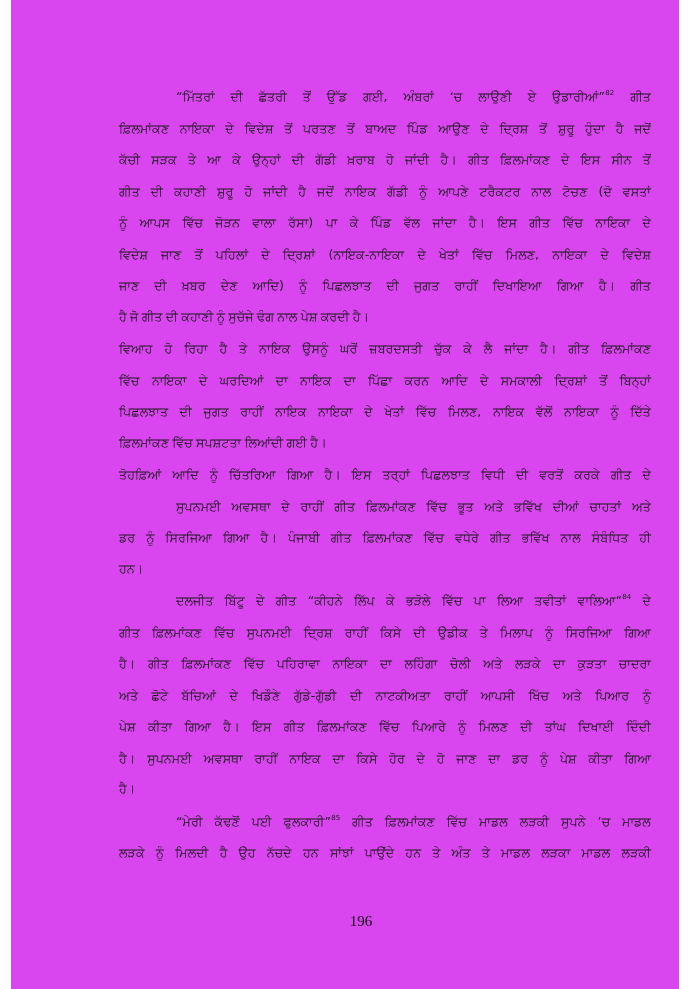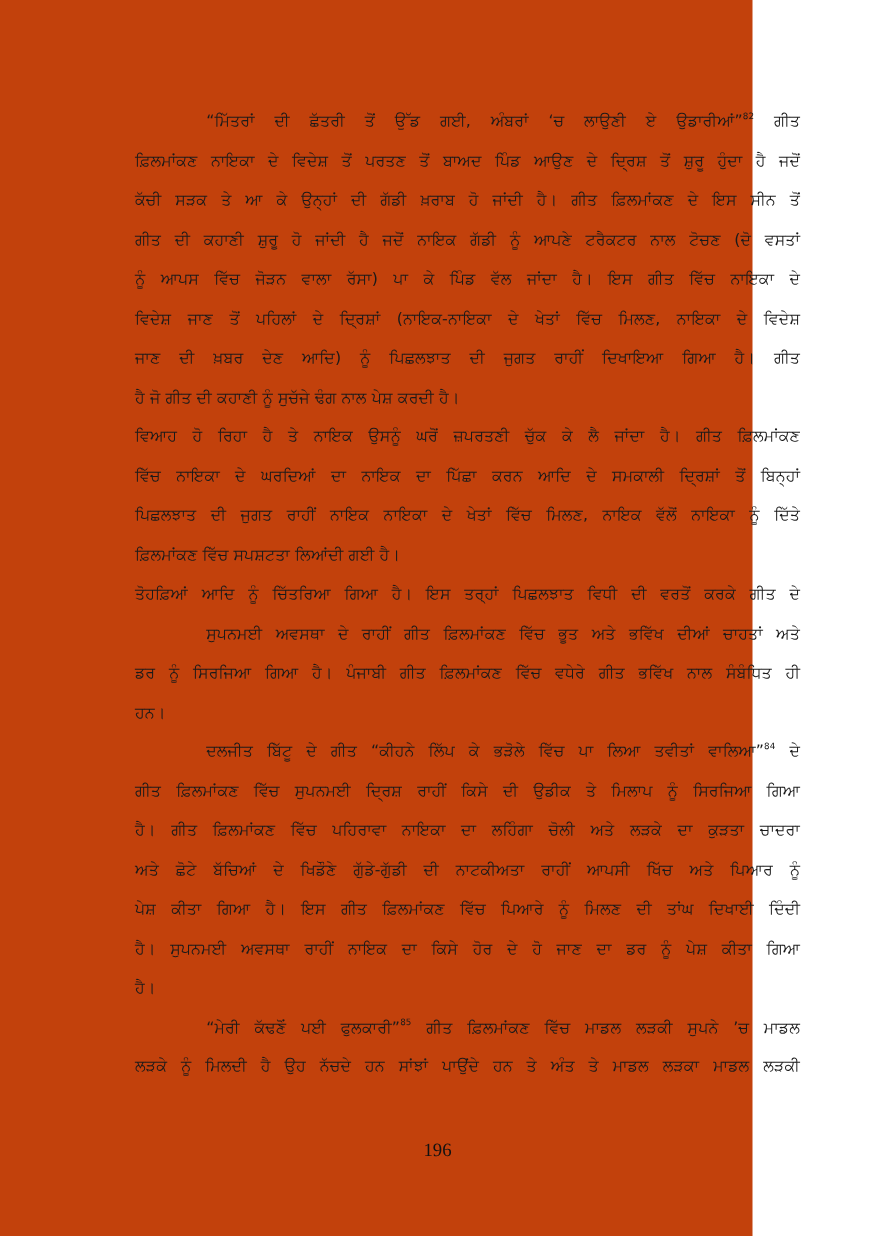--- a/index.html
+++ b/index.html
@@ -1,34 +1,34 @@
 <!DOCTYPE html>
 <html><head>
 <meta charset="utf-8">
 <style>
   html, body { margin: 0; padding: 0; background: #ffffff; }
   body { width: 700px; height: 989px; position: relative; overflow: hidden; }
   .page {
-    position: absolute; left: 0; top: 0; width: 602px; height: 989px; background: #c2410c;
+    position: absolute; left: 11px; top: 0; width: 668px; height: 989px; background: #d946ef;
     color: #1a1a1a;
     font-family: "DejaVu Sans", "Liberation Sans", sans-serif;
   }
   .content {
     position: absolute; left: 108px; top: 81px; width: 532px;
   }
   .line {
     font-size: 12.6px;
     height: 31.5px;
     line-height: 31.5px;
     white-space: nowrap;
     text-align: justify;
     text-align-last: justify;
     letter-spacing: 0.1px;
   }
-  .line.last { text-align-last: left; }
+  .line.last { text-align-last: left; font-family: Liberation Serif, serif; }
   .line.indent { padding-left: 57px; }
   sup { font-size: 7px; vertical-align: 6px; line-height: 0; }
   .heading {
     font-size: 12.6px; font-weight: bold; height: 31.5px; line-height: 31.5px;
   }
   .page-number {
     position: absolute; left: 0; width: 700px; top: 913px; text-align: center;
     font-family: "Liberation Serif", "DejaVu Serif", serif; font-size: 15px; color: #111;
   }
 </style>
@@ -43,21 +43,21 @@
       <div class="line">ਫ਼ਿਲਮਾਂਕਣ ਨਾਇਕਾ ਦੇ ਵਿਦੇਸ਼ ਤੋਂ ਪਰਤਣ ਤੋਂ ਬਾਅਦ ਪਿੰਡ ਆਉਣ ਦੇ ਦ੍ਰਿਸ਼ ਤੋਂ ਸ਼ੁਰੂ ਹੁੰਦਾ ਹੈ ਜਦੋਂ</div>
       <div class="line">ਕੱਚੀ ਸੜਕ ਤੇ ਆ ਕੇ ਉਨ੍ਹਾਂ ਦੀ ਗੱਡੀ ਖ਼ਰਾਬ ਹੋ ਜਾਂਦੀ ਹੈ। ਗੀਤ ਫ਼ਿਲਮਾਂਕਣ ਦੇ ਇਸ ਸੀਨ ਤੋਂ</div>
       <div class="line">ਗੀਤ ਦੀ ਕਹਾਣੀ ਸ਼ੁਰੂ ਹੋ ਜਾਂਦੀ ਹੈ ਜਦੋਂ ਨਾਇਕ ਗੱਡੀ ਨੂੰ ਆਪਣੇ ਟਰੈਕਟਰ ਨਾਲ ਟੋਚਣ (ਦੋ ਵਸਤਾਂ</div>
       <div class="line">ਨੂੰ ਆਪਸ ਵਿੱਚ ਜੋੜਨ ਵਾਲਾ ਰੱਸਾ) ਪਾ ਕੇ ਪਿੰਡ ਵੱਲ ਜਾਂਦਾ ਹੈ।  ਇਸ ਗੀਤ ਵਿੱਚ ਨਾਇਕਾ ਦੇ</div>
       <div class="line">ਵਿਦੇਸ਼ ਜਾਣ ਤੋਂ ਪਹਿਲਾਂ ਦੇ ਦ੍ਰਿਸ਼ਾਂ (ਨਾਇਕ-ਨਾਇਕਾ ਦੇ ਖੇਤਾਂ ਵਿੱਚ ਮਿਲਣ, ਨਾਇਕਾ ਦੇ ਵਿਦੇਸ਼</div>
       <div class="line">ਜਾਣ ਦੀ ਖ਼ਬਰ ਦੇਣ ਆਦਿ) ਨੂੰ ਪਿਛਲਝਾਤ ਦੀ ਜੁਗਤ ਰਾਹੀਂ ਦਿਖਾਇਆ ਗਿਆ ਹੈ। ਗੀਤ</div>
       <div class="line last">ਹੈ ਜੋ ਗੀਤ ਦੀ ਕਹਾਣੀ ਨੂੰ ਸੁਚੱਜੇ ਢੰਗ ਨਾਲ ਪੇਸ਼ ਕਰਦੀ ਹੈ।</div>
     </div>
 
     <div>
-      <div class="line">ਵਿਆਹ ਹੋ ਰਿਹਾ ਹੈ ਤੇ ਨਾਇਕ ਉਸਨੂੰ ਘਰੋਂ ਜ਼ਪਰਤਣੀ ਚੁੱਕ ਕੇ ਲੈ ਜਾਂਦਾ ਹੈ। ਗੀਤ ਫ਼ਿਲਮਾਂਕਣ</div>
+      <div class="line">ਵਿਆਹ ਹੋ ਰਿਹਾ ਹੈ ਤੇ ਨਾਇਕ ਉਸਨੂੰ ਘਰੋਂ ਜ਼ਬਰਦਸਤੀ ਚੁੱਕ ਕੇ ਲੈ ਜਾਂਦਾ ਹੈ। ਗੀਤ ਫ਼ਿਲਮਾਂਕਣ</div>
       <div class="line">ਵਿੱਚ ਨਾਇਕਾ ਦੇ ਘਰਦਿਆਂ ਦਾ ਨਾਇਕ ਦਾ ਪਿੱਛਾ ਕਰਨ ਆਦਿ ਦੇ ਸਮਕਾਲੀ ਦ੍ਰਿਸ਼ਾਂ ਤੋਂ ਬਿਨ੍ਹਾਂ</div>
       <div class="line">ਪਿਛਲਝਾਤ ਦੀ ਜੁਗਤ ਰਾਹੀਂ ਨਾਇਕ ਨਾਇਕਾ ਦੇ ਖੇਤਾਂ ਵਿੱਚ ਮਿਲਣ, ਨਾਇਕ ਵੱਲੋਂ ਨਾਇਕਾ ਨੂੰ ਦਿੱਤੇ</div>
       <div class="line last">ਫ਼ਿਲਮਾਂਕਣ ਵਿੱਚ ਸਪਸ਼ਟਤਾ ਲਿਆਂਦੀ ਗਈ ਹੈ।</div>
       <div class="line">ਤੋਹਫ਼ਿਆਂ ਆਦਿ ਨੂੰ ਚਿੱਤਰਿਆ ਗਿਆ ਹੈ। ਇਸ ਤਰ੍ਹਾਂ ਪਿਛਲਝਾਤ ਵਿਧੀ ਦੀ ਵਰਤੋਂ ਕਰਕੇ ਗੀਤ ਦੇ</div>
     </div>
 
 
     <div>
       <div class="line indent">ਸੁਪਨਮਈ ਅਵਸਥਾ ਦੇ ਰਾਹੀਂ ਗੀਤ ਫ਼ਿਲਮਾਂਕਣ ਵਿੱਚ ਭੂਤ ਅਤੇ ਭਵਿੱਖ ਦੀਆਂ ਚਾਹਤਾਂ ਅਤੇ</div>
       <div class="line">ਡਰ ਨੂੰ ਸਿਰਜਿਆ ਗਿਆ ਹੈ। ਪੰਜਾਬੀ ਗੀਤ ਫ਼ਿਲਮਾਂਕਣ ਵਿੱਚ ਵਧੇਰੇ ਗੀਤ ਭਵਿੱਖ ਨਾਲ ਸੰਬੰਧਿਤ ਹੀ</div>

